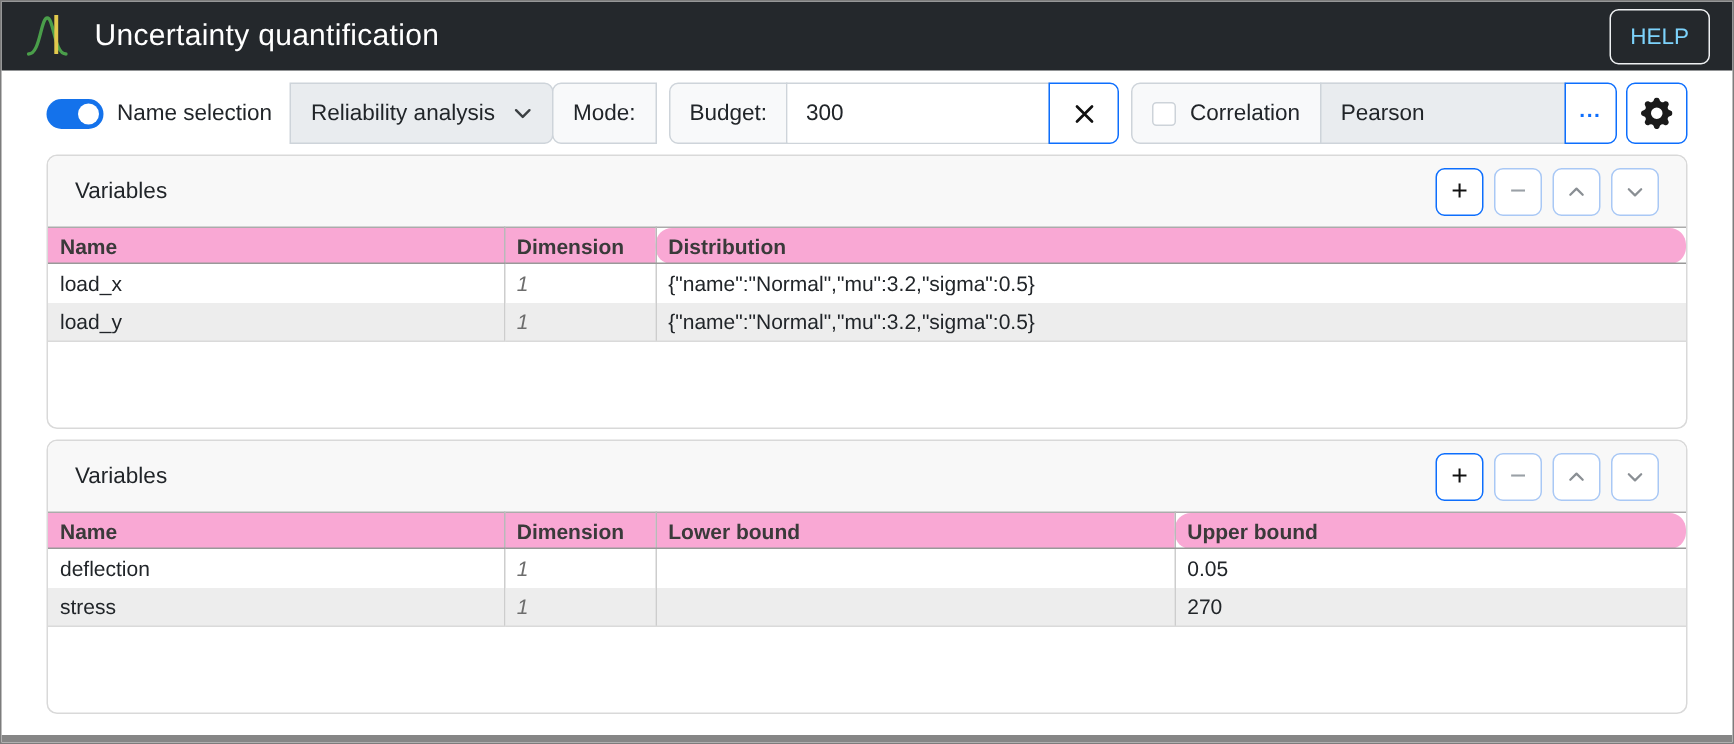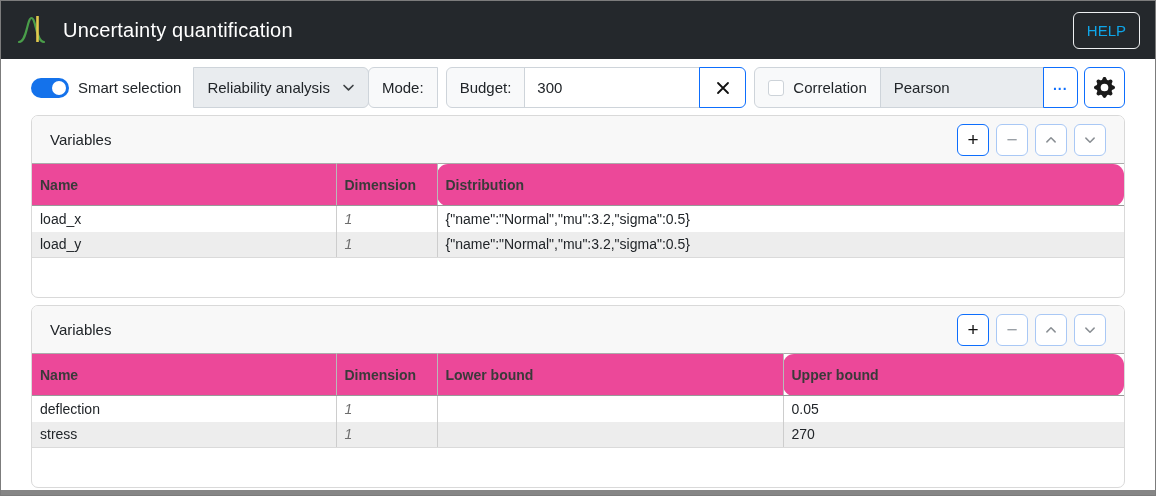--- a/index.html
+++ b/index.html
@@ -11,29 +11,29 @@
   .window {
     width: 1156px; height: 496px;
     border: 1px solid #7c7c7c;
     background: #fff;
     position: relative;
     overflow: hidden;
   }
 
   
   .app-header {
-    height: 58px; background: #24282c;
+    height: 46px; background: #24282c;
     display: flex; align-items: center;
     padding: 0 15px;
   }
   .logo { width: 36px; height: 38px; margin-right: 11px; flex: 0 0 auto; }
   .app-title { color: #ffffff; font-size: 20px; font-weight: 400; letter-spacing: .2px; }
   .header-actions { margin-left: auto; display: flex; gap: 11px; }
   .btn-outline-light {
-    background: transparent; border: 1px solid #eef0f2; color: #0ea5e9;
+    background: transparent; border: 1px solid #eef0f2; color: #7dd3fc;
     border-radius: 6px; padding: 0 13px; height: 37px;
     font-size: 15px; font-family: inherit; cursor: pointer;
   }
 
   
   .toolbar {
     display: flex; align-items: center;
     margin: 8px 30px 0; height: 41px; gap: 8px;
   }
   .switch-wrap { display: flex; align-items: center; gap: 9px; padding-right: 4px; }
@@ -98,22 +98,22 @@
   .pbtn {
     width: 32px; height: 32px; border-radius: 6px; background: #fff;
     display: flex; align-items: center; justify-content: center;
     font-size: 19px; line-height: 1; cursor: pointer; font-family: inherit;
   }
   .pbtn-add { border: 1px solid #0d6efd; color: #111; }
   .pbtn-dis { border: 1px solid #a9c8f5; color: #9aa0a6; }
 
   table { width: 100%; border-collapse: collapse; table-layout: fixed; font-size: 14px; }
   thead th {
-    background: #ec4899; text-align: left; font-weight: 700; color: #3a3a3a;
-    height: 42px; padding: 0 8px;
+    background: #f9a8d4; text-align: left; font-weight: 700; color: #3a3a3a;
+    height: 24px; padding: 0 8px;
     border-top: 1px solid #ababab;
     border-bottom: 1px solid #999;
     border-right: 1px solid #b9b9b9;
   }
   thead th:last-child { border-right: 0; border-radius: 11px; }
   tbody td {
     height: 26px; padding: 0 8px; color: #212529;
     border-right: 1px solid #cdcdcd; overflow: hidden; white-space: nowrap;
   }
   tbody td:last-child { border-right: 0; }
@@ -141,21 +141,21 @@
       <button class="btn-outline-light">HELP</button>
     </div>
   </div>
 
   <div class="toolbar">
 
     <div class="switch-wrap">
       <div class="switch">
           <div class="knob"></div>
         </div>
-      <span class="tb-label">Smart selection</span>
+      <span class="tb-label">Name selection</span>
     </div>
 
     <div class="igroup">
       <div class="seg seg-gray seg-last seg-select">
         <span>Reliability analysis</span>
         <svg width="13" height="13" viewBox="0 0 16 16">
             <path d="M2.5 5.5 8 11l5.5-5.5" fill="none" stroke="#3c4043" stroke-width="2" stroke-linecap="round" stroke-linejoin="round"></path>
           </svg>
       </div>
       <div class="seg seg-first">Mode:</div>

